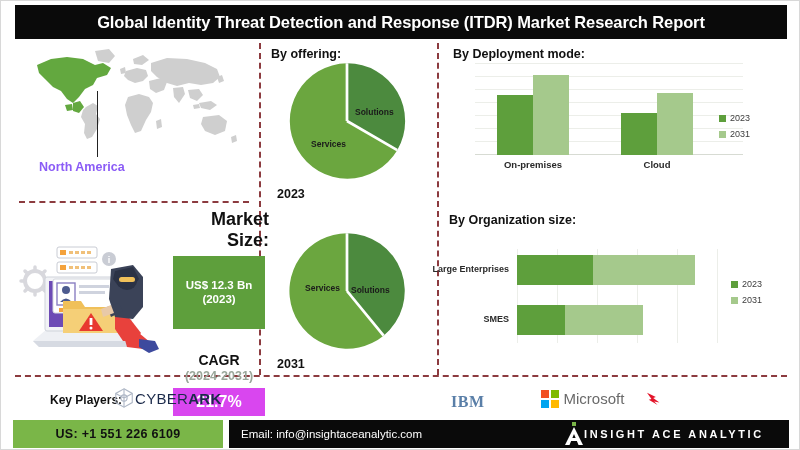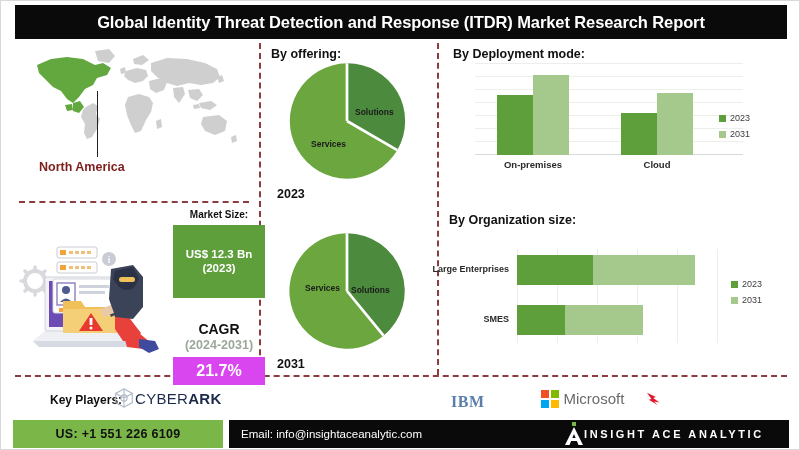--- a/index.html
+++ b/index.html
@@ -50,29 +50,29 @@
   }
   .region-caption {
     position: absolute; left: 6px; top: 114px; width: 228px;
     text-align: left;
   }
   .region-caption .lbl {
     font-size: 12.5px; font-weight: bold; color: #111;
   }
   .region-caption .val {
     display: block; font-size: 12.5px; font-weight: bold;
-    color: #7f1d1d; margin-top: 1px; margin-left: 24px;
+    color: #8b5cf6; margin-top: 1px; margin-left: 24px;
   }
 
   
   .illus { position: absolute; left: 14px; top: 228px; width: 152px; height: 136px; }
 
   
   .ms-panel { position: absolute; left: 168px; top: 208px; width: 100px; height: 158px; text-align: center; }
-  .ms-title { font-size: 10px; font-weight: bold; color: #111; }
+  .ms-title { font-size: 18px; font-weight: bold; color: #111; text-align: right; }
   .ms-chip {
     margin: 5px auto 0; width: 92px; padding: 22px 2px;
     background: #5e9f3c; color: #fff;
     font-size: 11.5px; font-weight: bold; line-height: 1.25;
   }
   .cagr-title { margin-top: 23px; font-size: 14px; font-weight: bold; color: #111; }
   .cagr-sub { font-size: 12.5px; font-weight: bold; color: #9aa79a; margin-top: 1px; }
   .cagr-chip {
     margin: 5px auto 0; width: 92px; padding: 5px 2px;
     background: #d946ef; color: #fff;

